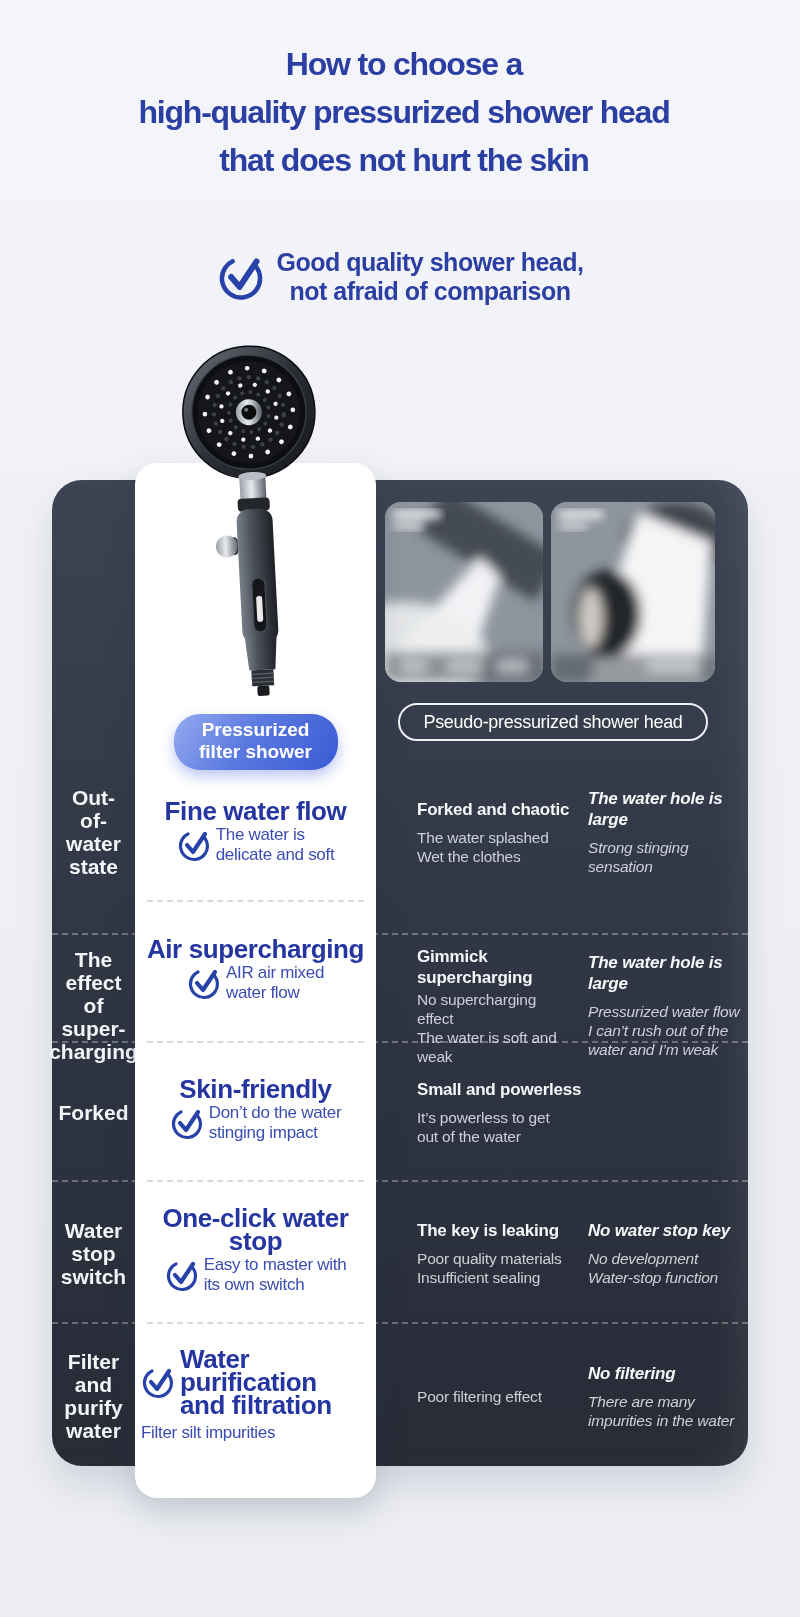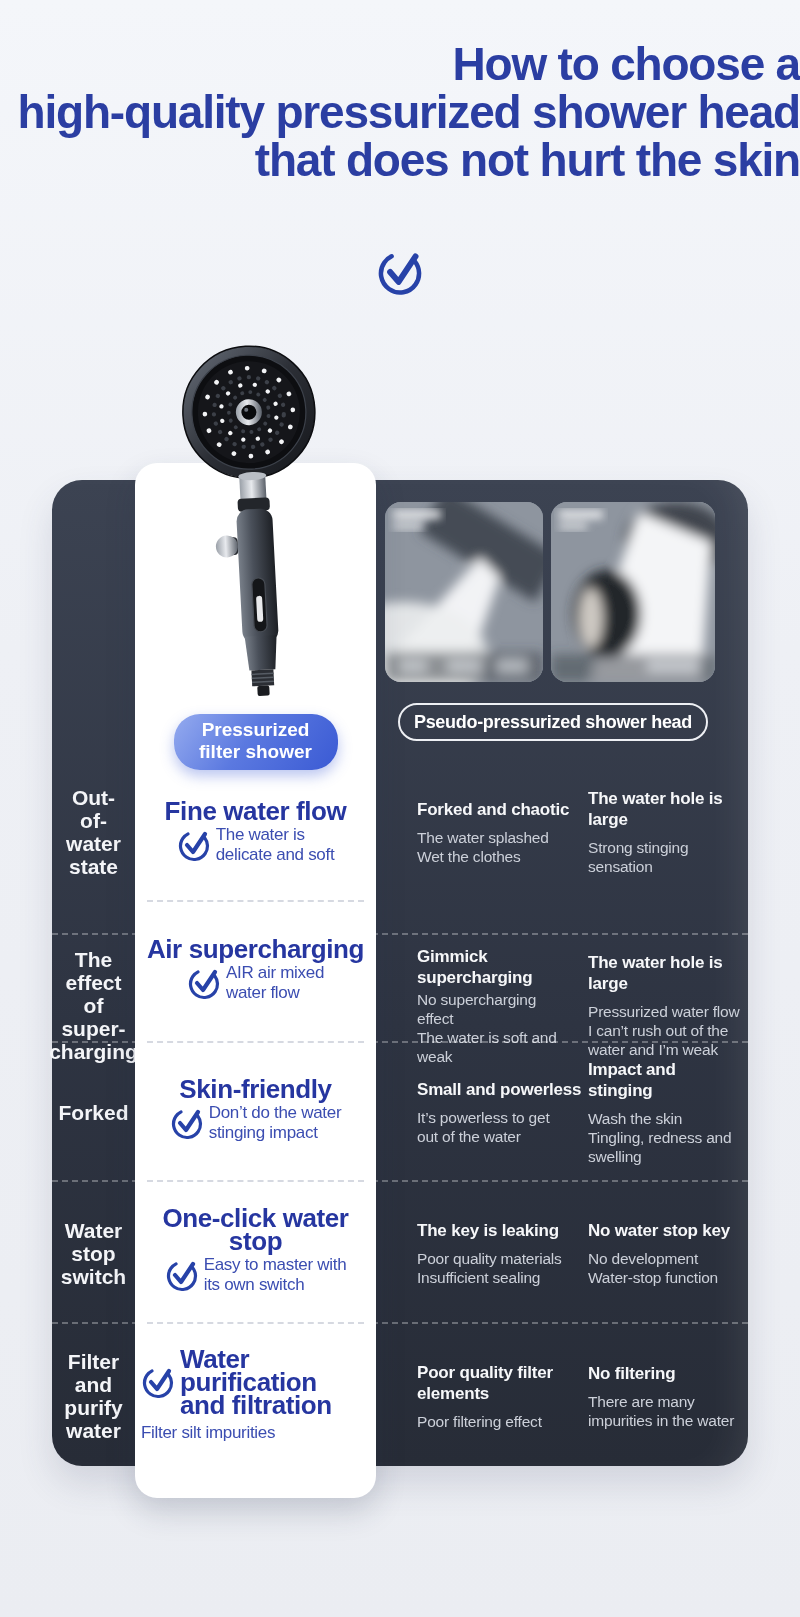--- a/index.html
+++ b/index.html
@@ -3,56 +3,56 @@
 <meta charset="utf-8">
 <style>
   html,body{margin:0;padding:0;background:#e8eaef;}
   #canvas{
     position:relative;width:800px;height:1617px;margin:0 auto;overflow:hidden;
     background:linear-gradient(180deg,#f4f6fa 0%,#eef0f5 40%,#ebedf2 100%);
     font-family:"Liberation Sans",sans-serif;
   }
   .pre{white-space:pre-line;}
   
-  .title{position:absolute;top:40px;left:8px;right:0;text-align:right;
-    color:#2b3ea2;font-weight:bold;font-size:46px;line-height:48px;letter-spacing:-1.2px;}
+  .title{position:absolute;top:40px;left:8px;right:0;text-align:center;
+    color:#2b3ea2;font-weight:bold;font-size:32px;line-height:48px;letter-spacing:-1.2px;}
   
   .tagline{position:absolute;top:248px;left:0;right:0;display:flex;justify-content:center;align-items:center;gap:12px;}
   .tagline-text{color:#2b3ea2;font-weight:bold;font-size:25px;line-height:29px;text-align:center;letter-spacing:-0.5px;}
   .check-big{width:48px;height:48px;flex:0 0 auto;}
   
   .panel{position:absolute;left:52px;top:480px;width:696px;height:986px;border-radius:30px;
     background:linear-gradient(180deg,#3c4352 0%,#2e3442 55%,#272c37 100%);
     box-shadow:inset -28px 0 40px -24px rgba(255,255,255,.10), 0 18px 34px rgba(60,70,100,.15);}
   
   .card{position:absolute;left:135px;top:463px;width:241px;height:1035px;background:#ffffff;
     border-radius:22px;box-shadow:0 14px 30px rgba(40,50,80,.18);z-index:3;}
   .card-sep{position:absolute;left:12px;right:12px;border-top:2px dashed #d6d9e1;}
   .cs1{top:437px;}.cs2{top:578px;}.cs3{top:717px;}.cs4{top:859px;}
   
   .badge{position:absolute;left:50%;transform:translateX(-50%);top:251px;width:164px;padding:5px 0 7px;
     border-radius:26px;background:linear-gradient(125deg,#95abef 0%,#5b79e0 45%,#3a5ad4 100%);
     color:#fff;font-weight:bold;font-size:19px;line-height:22px;text-align:center;
     box-shadow:0 6px 14px rgba(58,90,212,.35);}
   .pseudo{position:absolute;left:398px;top:703px;width:306px;height:34px;border:2px solid #eef0f4;
     border-radius:20px;color:#fff;display:flex;align-items:center;justify-content:center;
-    font-size:18px;font-weight:bold;z-index:2;letter-spacing:-0.3px;}
+    font-size:18px;font-weight:normal;z-index:2;letter-spacing:-0.3px;}
   
   .row{position:absolute;left:52px;width:696px;z-index:1;}
   .r1{top:764px;height:136px;}
   .r2{top:933px;height:141px;}
   .r3{top:1041px;height:139px;}
   .r4{top:1180px;height:142px;}
   .r5{top:1322px;height:144px;}
   .row-sep{border-top:2px dashed rgba(255,255,255,.30);}
   .label{position:absolute;left:0;top:0;width:83px;height:100%;display:flex;align-items:center;justify-content:center;
     color:#f4f5f8;font-weight:bold;font-size:21px;line-height:23px;text-align:center;}
   .bad{position:absolute;top:0;height:100%;display:flex;flex-direction:column;justify-content:center;}
   .bad1{left:365px;width:172px;}
-  .bad2{left:536px;width:156px;}
+  .bad2{left:536px;width:156px;font-style:italic;}
   .bad-h{color:#f6f7f9;font-weight:bold;font-size:17px;line-height:21px;margin-bottom:8px;letter-spacing:-0.2px;}
   .bad-b{color:#ccd0d9;font-size:15.5px;line-height:19px;letter-spacing:-0.2px;}
   
   .good{position:absolute;left:0;width:100%;display:flex;align-items:center;justify-content:center;z-index:4;}
   .g1{top:301px;height:136px;}
   .g2{top:437px;height:141px;}
   .g3{top:578px;height:139px;}
   .g4{top:717px;height:142px;}
   .g5{top:859px;height:144px;}
   .good-inner{text-align:center;padding:0 6px;}
@@ -106,20 +106,22 @@
   <div class="title">
     <div>How to choose a</div>
     <div>high-quality pressurized shower head</div>
     <div>that does not hurt the skin</div>
   </div>
 
   <div class="tagline">
     <svg class="check-big" viewBox="0 0 34 34">
       <use href="#check-circle"></use>
     </svg>
+    <div class="tagline-text pre">Good quality shower head,
+not afraid of comparison</div>
   </div>
 
   <div class="panel"></div>
 
   <div class="photo photo1">
     <svg width="158" height="180" viewBox="0 0 158 180">
       <rect width="158" height="180" fill="#8e959f"></rect>
       <g filter="url(#blur6)">
         <polygon points="60,-15 175,55 150,100 35,30" fill="#454b55"></polygon>
         <polygon points="95,55 -30,195 70,205 115,75" fill="#f2f3f5"></polygon>
@@ -194,26 +196,20 @@
     </div>
   </div>
 
   <div class="row r3 row-sep">
     <div class="label pre">Forked</div>
     <div class="bad bad1">
       <div class="bad-h pre">Small and powerless</div>
       <div class="bad-b pre">It’s powerless to get
 out of the water</div>
     </div>
-    <div class="bad bad2">
-      <div class="bad-h pre">Impact and stinging</div>
-      <div class="bad-b pre">Wash the skin
-Tingling, redness and
-swelling</div>
-    </div>
   </div>
 
   <div class="row r4 row-sep">
     <div class="label pre">Water
 stop
 switch</div>
     <div class="bad bad1">
       <div class="bad-h pre">The key is leaking</div>
       <div class="bad-b pre">Poor quality materials
 Insufficient sealing</div>
@@ -224,22 +220,20 @@
 Water-stop function</div>
     </div>
   </div>
 
   <div class="row r5 row-sep">
     <div class="label pre">Filter
 and
 purify
 water</div>
     <div class="bad bad1">
-      <div class="bad-h pre">Poor quality filter
-elements</div>
       <div class="bad-b pre">Poor filtering effect</div>
     </div>
     <div class="bad bad2">
       <div class="bad-h pre">No filtering</div>
       <div class="bad-b pre">There are many
 impurities in the water</div>
     </div>
   </div>
 
   <div class="card">

